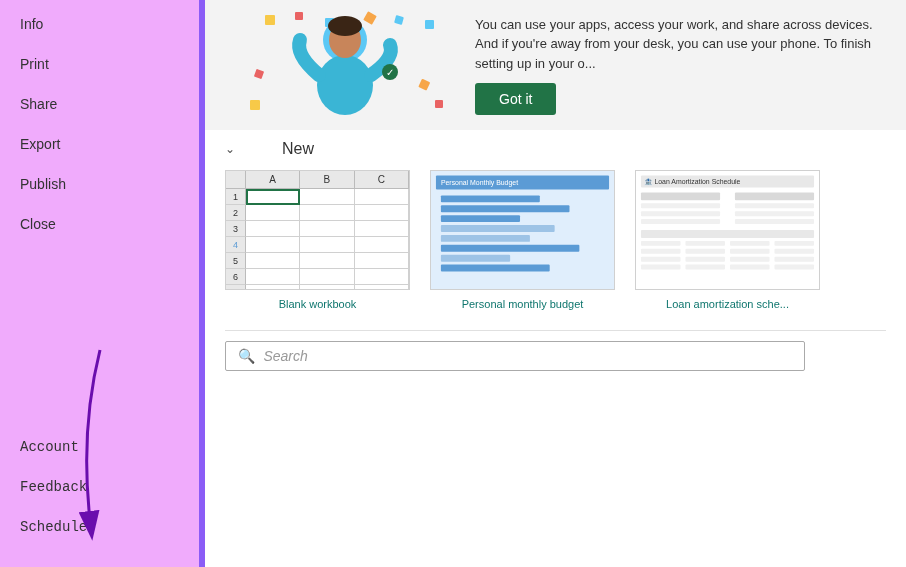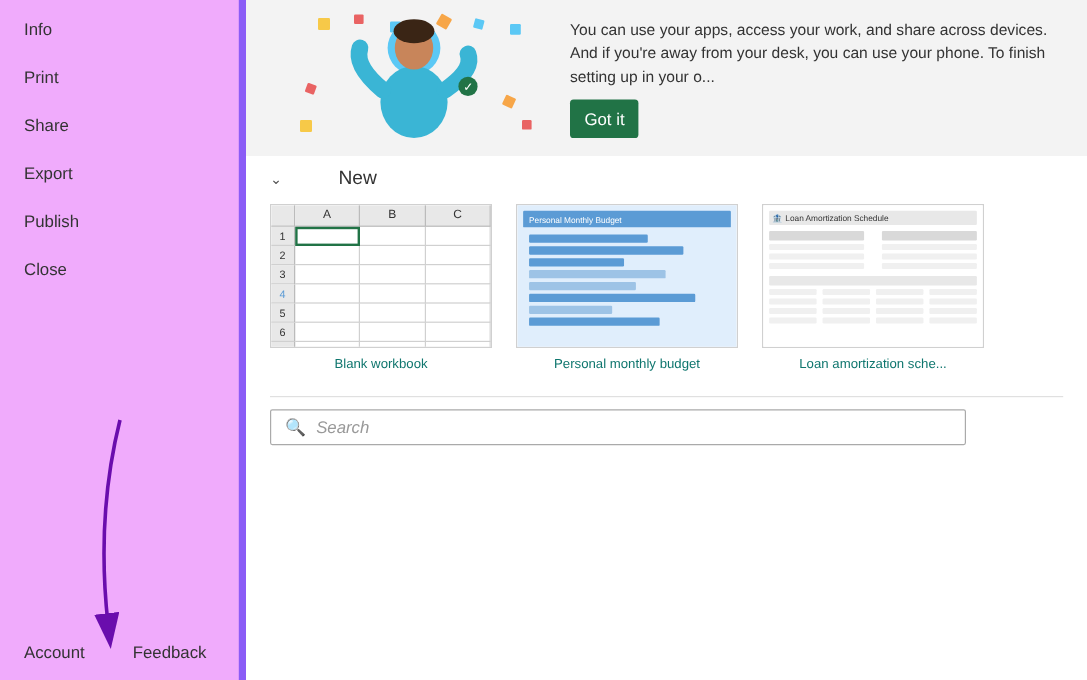--- a/index.html
+++ b/index.html
@@ -28,22 +28,23 @@
       color: #333;
       cursor: pointer;
       display: flex;
       align-items: center;
     }
     .sidebar-spacer {
       flex: 1;
     }
     .sidebar-bottom {
       display: flex;
-      flex-direction: row;
-      padding-bottom: 4px;
+      flex-direction: column;
+      padding-bottom: 20px;
+      font-family: Liberation Mono, monospace;
     }
 
     
     .main-content {
       flex: 1;
       background: #fff;
       overflow: hidden;
       position: relative;
       display: flex;
       flex-direction: column;
@@ -72,21 +73,21 @@
       font-size: 13px;
       color: #333;
       line-height: 1.5;
     }
     .got-it-btn {
       display: inline-block;
       margin-top: 10px;
       background: #217346;
       color: #fff;
       border: none;
-      padding: 8px 12px;
+      padding: 8px 24px;
       font-size: 14px;
       border-radius: 3px;
       cursor: pointer;
     }
 
     
     .new-section {
       padding: 10px 20px;
       background: #fff;
       flex: 1;
@@ -244,21 +245,21 @@
   <div class="sidebar-spacer"></div>
 
   <div class="sidebar-bottom">
     <div class="sidebar-item">
       <span>Account</span>
     </div>
     <div class="sidebar-item">
       <span>Feedback</span>
     </div>
     <div class="sidebar-item">
-      <span>Budget</span>
+      <span>Schedule</span>
     </div>
   </div>
 
   <svg class="arrow-overlay" viewBox="0 0 170 567" xmlns="http://www.w3.org/2000/svg">
     <defs>
       <marker id="arrowhead" markerWidth="10" markerHeight="7" refX="3" refY="3.5" orient="auto">
         <polygon points="0 0, 10 3.5, 0 7" fill="#6a0dad"></polygon>
       </marker>
     </defs>
     <path d="M 100 350 Q 80 430 90 520" stroke="#6a0dad" stroke-width="3" fill="none" marker-end="url(#arrowhead)"></path>

